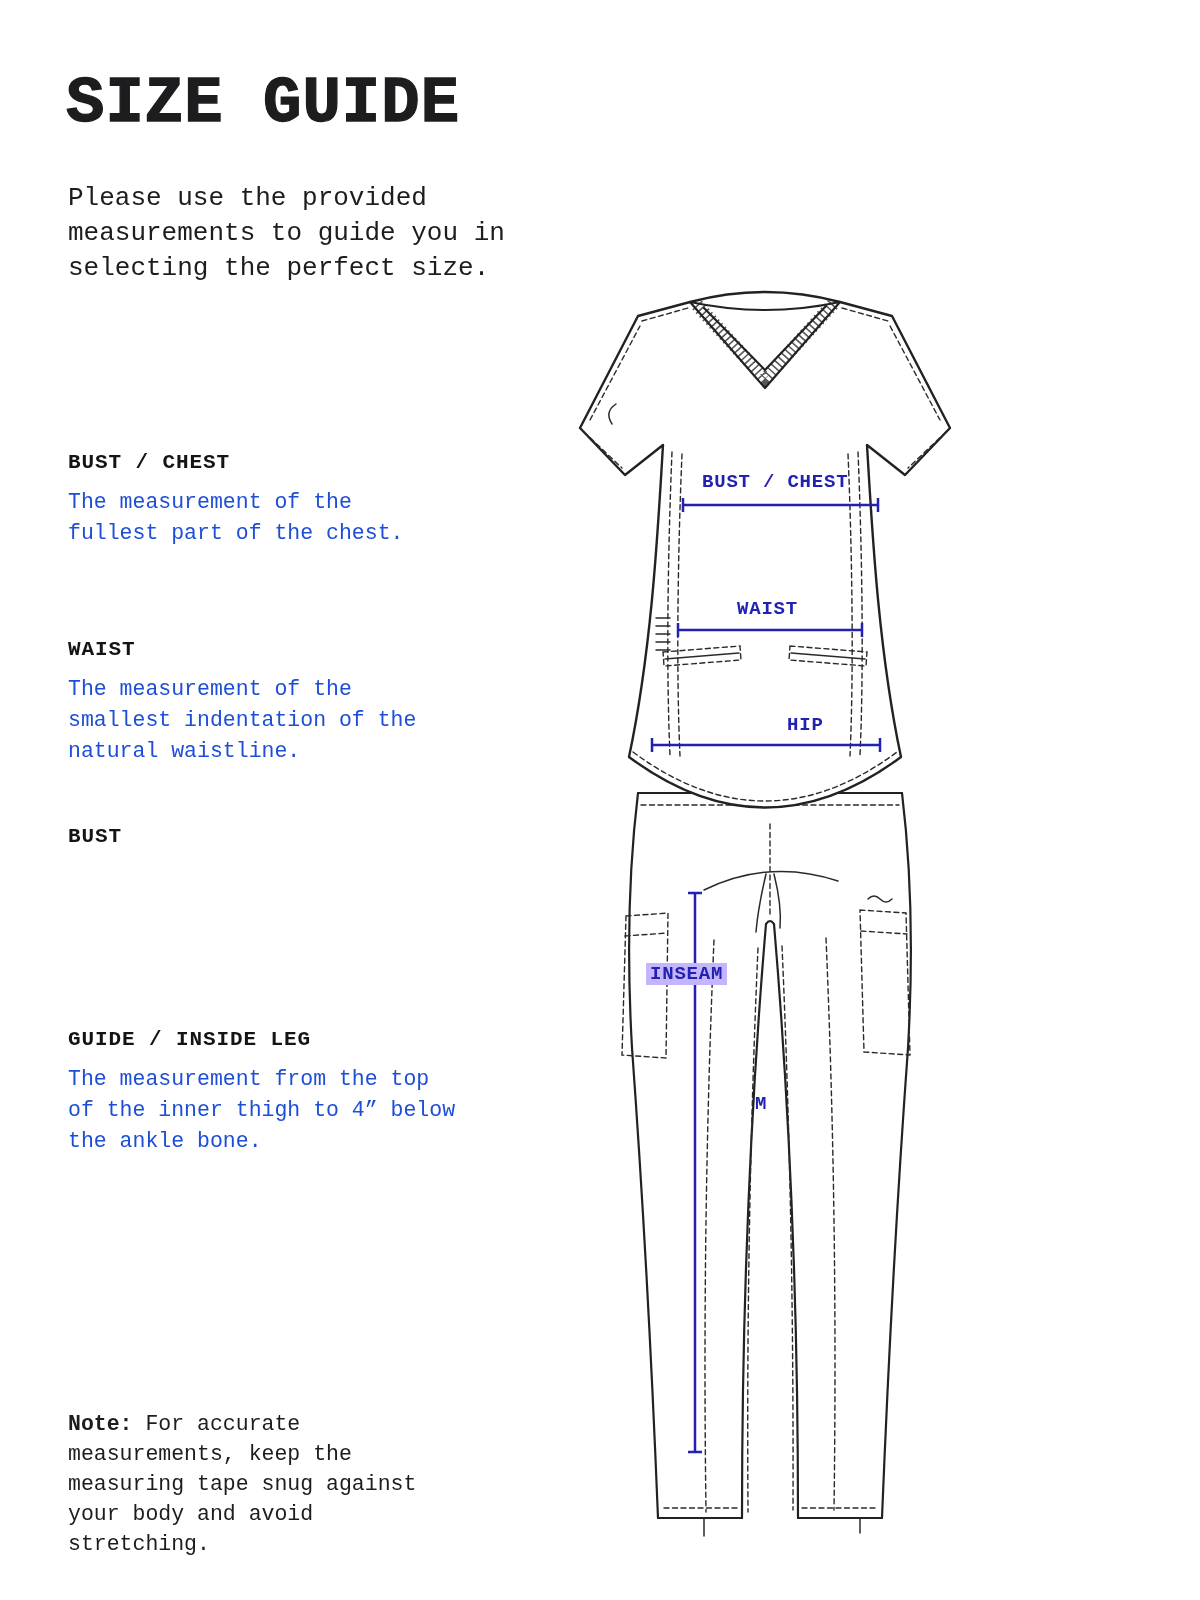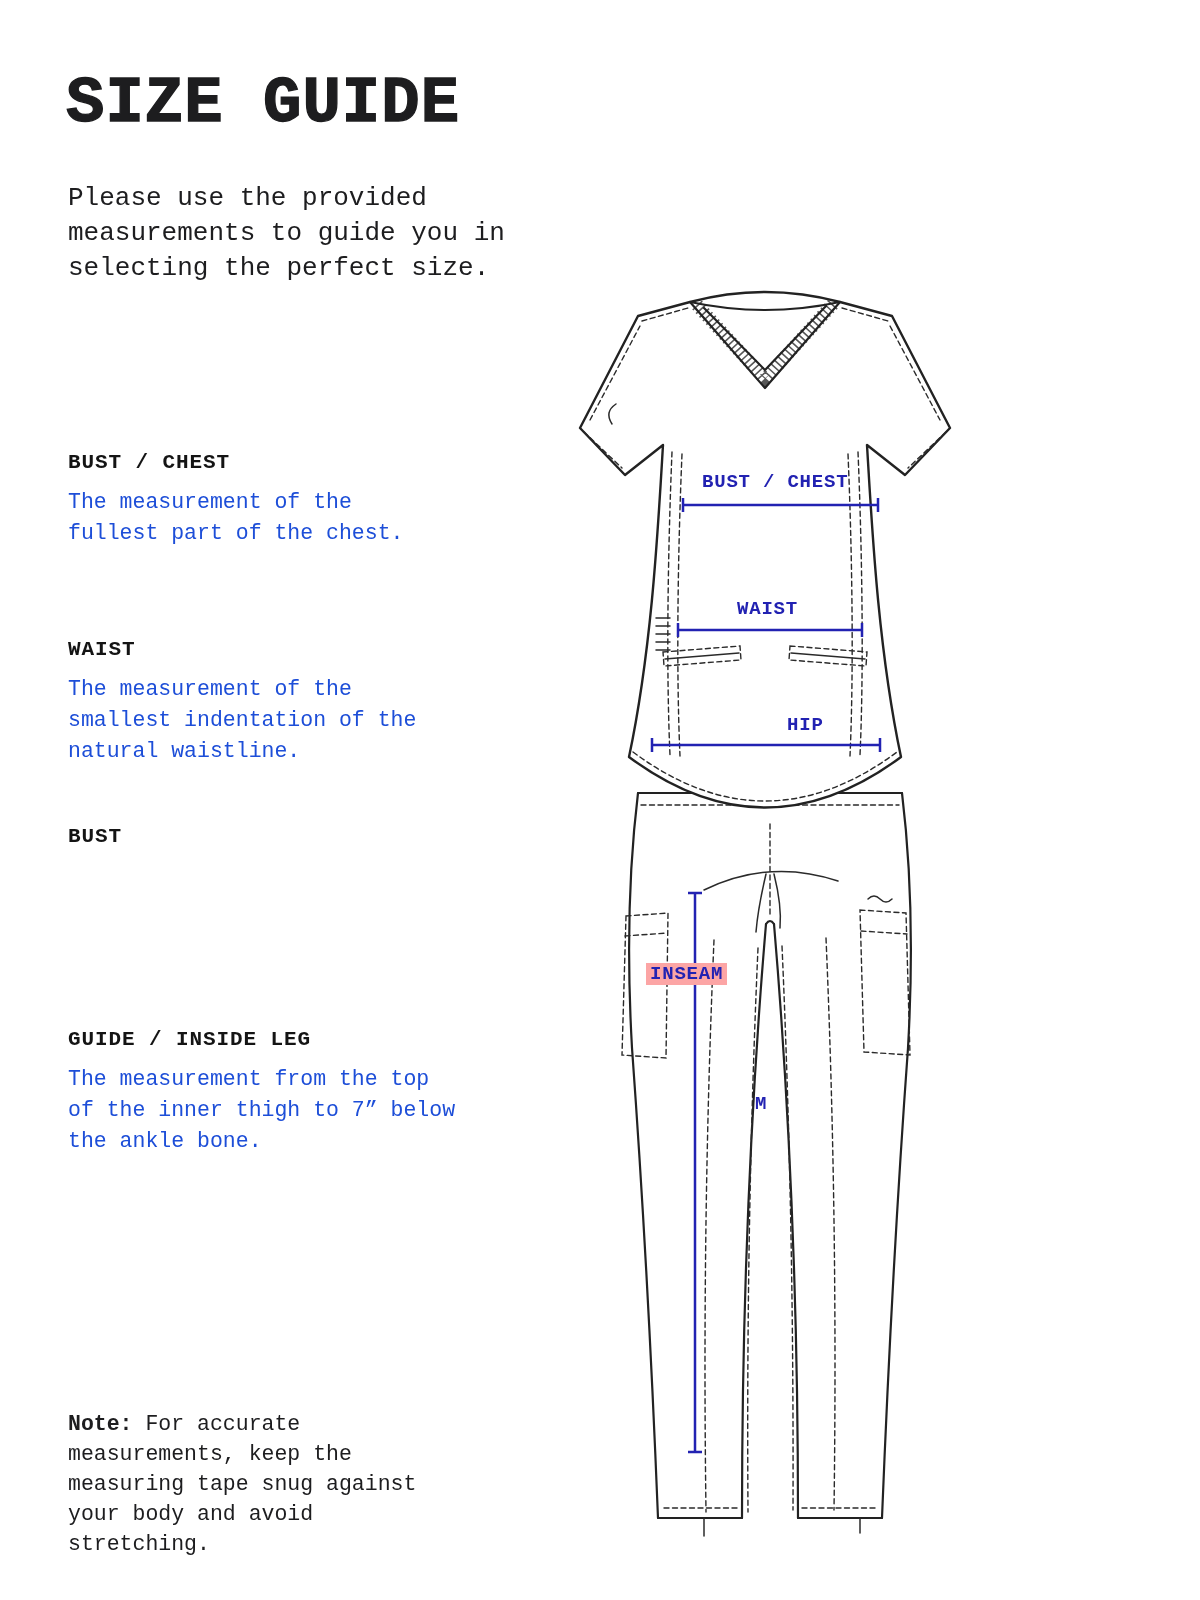--- a/index.html
+++ b/index.html
@@ -27,21 +27,21 @@
   .note{
     position:absolute;left:68px;top:1376px;
     font-size:21.5px;line-height:30px;white-space:pre-line;color:#1d1d1f;max-width:360px;margin-top:33px;
   }
   .note b{font-weight:700;}
   .diagram-svg{position:absolute;left:520px;top:268px;width:480px;height:1280px;}
   .measure-label{
     position:absolute;color:#2222b2;font-weight:700;font-size:19px;letter-spacing:0.8px;
     white-space:nowrap;
   }
-  .inseam-bg{background:#fca5a5;padding:0 4px;}
+  .inseam-bg{background:#c4b5fd;padding:0 4px;}
   .edge-mark{position:absolute;background:#1c1c1c;border-radius:3px;}
   
   .fillp{fill:#ffffff;stroke:#222222;stroke-width:2.4;stroke-linejoin:round;}
   .ol{fill:none;stroke:#222222;stroke-width:2.2;stroke-linecap:round;stroke-linejoin:round;}
   .thin{fill:none;stroke:#2a2a2a;stroke-width:1.5;stroke-linecap:round;}
   .st{fill:none;stroke:#2a2a2a;stroke-width:1.4;stroke-dasharray:5 3.5;stroke-linecap:round;}
   .rib{fill:none;stroke:#3a3a3a;stroke-width:13;stroke-dasharray:1.6 3.4;opacity:.85;}
   .blue{fill:none;stroke:#2222b2;stroke-width:2.5;stroke-linecap:butt;}
 </style>
 </head>
@@ -61,21 +61,21 @@
 
   <div class="sec-heading" style="top:638px">WAIST</div>
   <div class="sec-body" style="top:674px">The measurement of the
 smallest indentation of the
 natural waistline.</div>
 
   <div class="sec-heading" style="top:825px">BUST</div>
 
   <div class="sec-heading" style="top:1028px">GUIDE / INSIDE LEG</div>
   <div class="sec-body" style="top:1064px">The measurement from the top
-of the inner thigh to 7” below
+of the inner thigh to 4” below
 the ankle bone.</div>
 
   <div class="note"><b>Note:</b><span> For accurate
 measurements, keep the
 measuring tape snug against
 your body and avoid stretching.</span></div>
 
   <svg class="diagram-svg" viewBox="0 0 480 1280" aria-hidden="true">
 
     <g>

